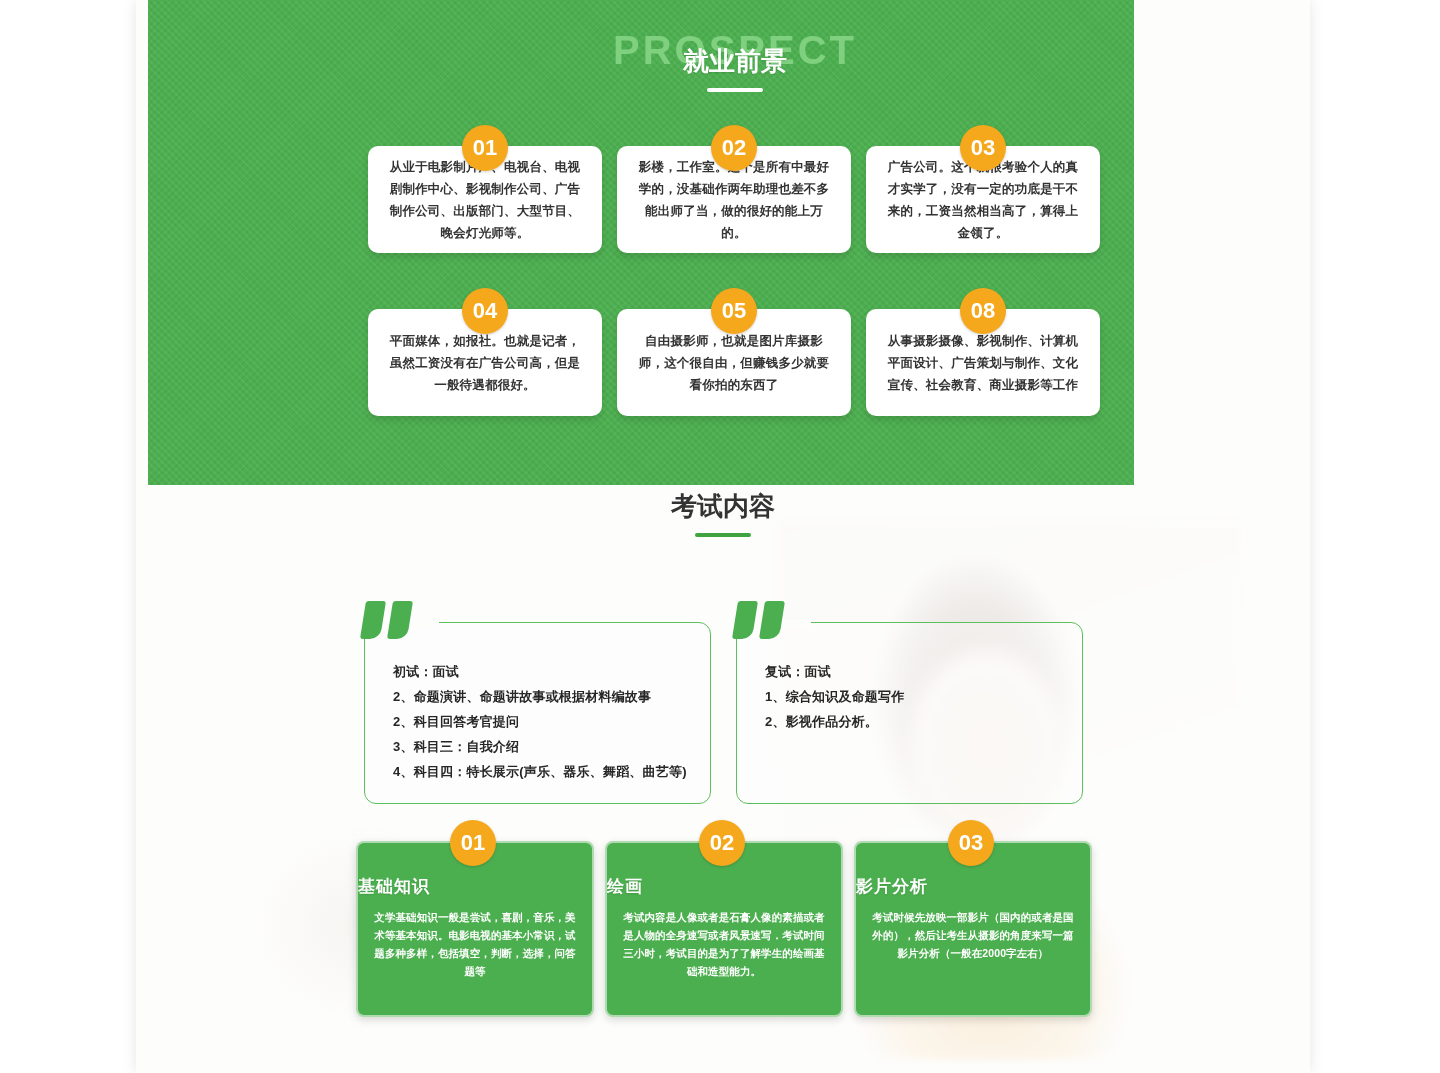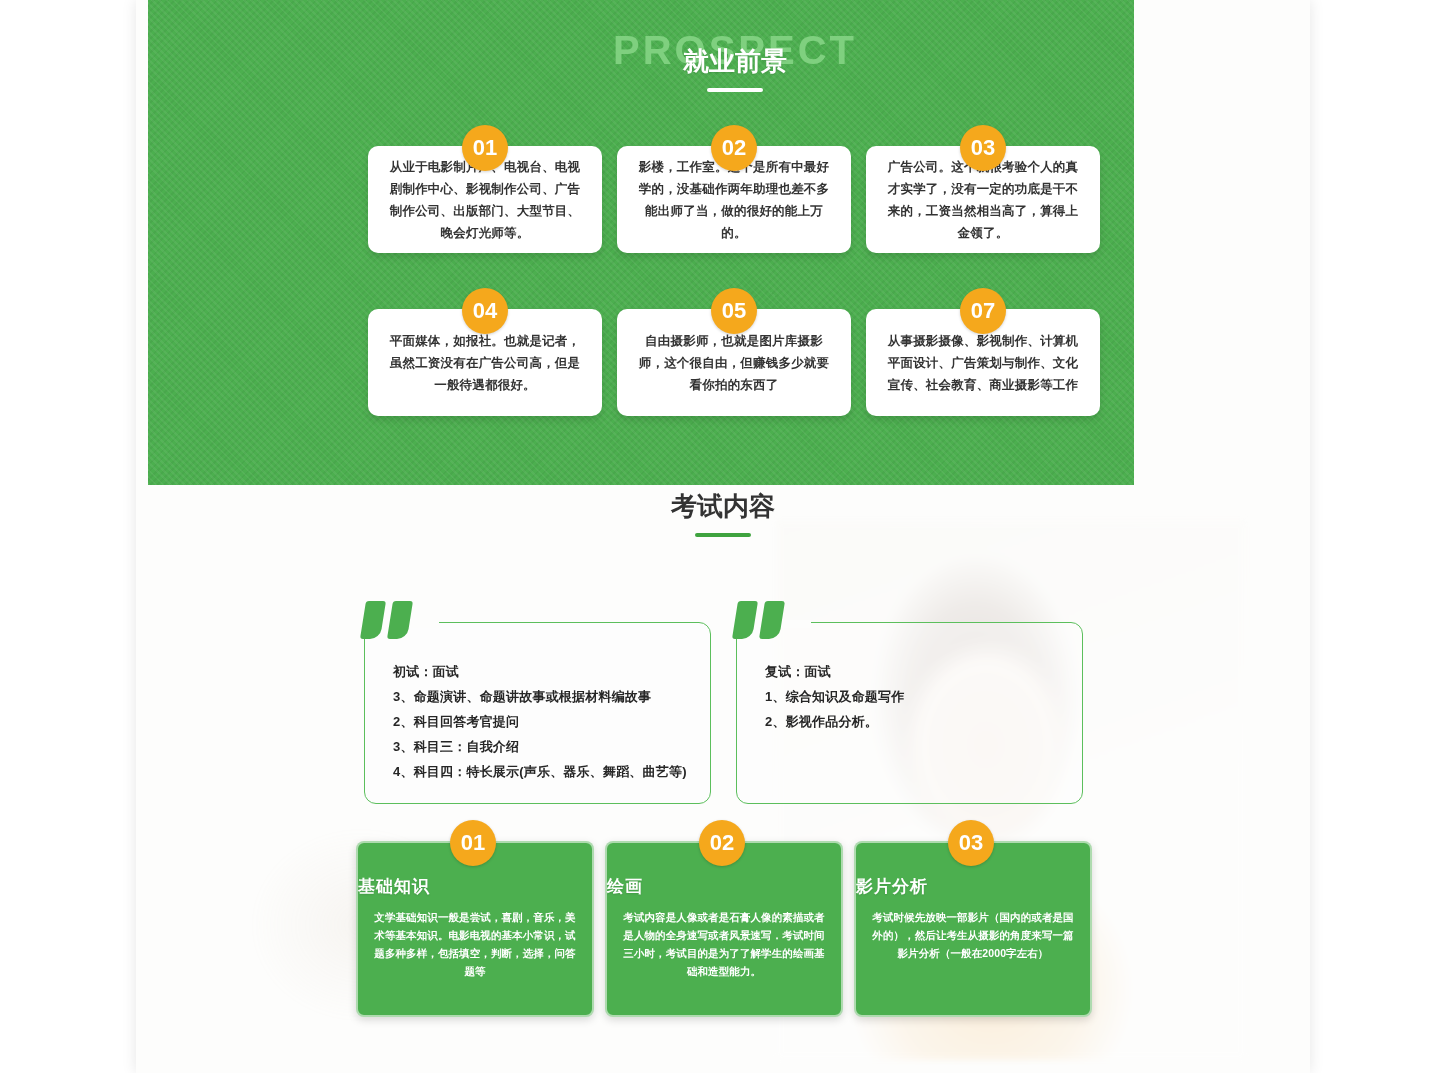--- a/index.html
+++ b/index.html
@@ -164,21 +164,21 @@
       <div class="badge" style="left:314px;top:288px;">04</div>
       <div class="wcard" style="left:220px;top:309px;">
         <div class="body">平面媒体，如报社。也就是记者，虽然工资没有在广告公司高，但是一般待遇都很好。</div>
       </div>
 
       <div class="badge" style="left:563px;top:288px;">05</div>
       <div class="wcard" style="left:469px;top:309px;">
         <div class="body">自由摄影师，也就是图片库摄影师，这个很自由，但赚钱多少就要看你拍的东西了</div>
       </div>
 
-      <div class="badge" style="left:812px;top:288px;">07</div>
+      <div class="badge" style="left:812px;top:288px;">08</div>
       <div class="wcard" style="left:718px;top:309px;">
         <div class="body">从事摄影摄像、影视制作、计算机平面设计、广告策划与制作、文化宣传、社会教育、商业摄影等工作</div>
       </div>
     </section>
 
     <section class="band-exam">
 
       <div class="photo-ghost"></div>
       <div class="photo-ghost2"></div>
 
@@ -188,21 +188,21 @@
       </div>
 
       <div class="qbox" style="left:228px;top:137px;">
         <div class="qmask"></div>
         <div class="qmark">
             <span></span>
             <span></span>
           </div>
         <div class="qlist">
           <div class="qline">初试：面试</div>
-          <div class="qline">3、命题演讲、命题讲故事或根据材料编故事</div>
+          <div class="qline">2、命题演讲、命题讲故事或根据材料编故事</div>
           <div class="qline">2、科目回答考官提问</div>
           <div class="qline">3、科目三：自我介绍</div>
           <div class="qline">4、科目四：特长展示(声乐、器乐、舞蹈、曲艺等)</div>
         </div>
       </div>
 
       <div class="qbox" style="left:600px;top:137px;">
         <div class="qmask"></div>
         <div class="qmark">
             <span></span>

